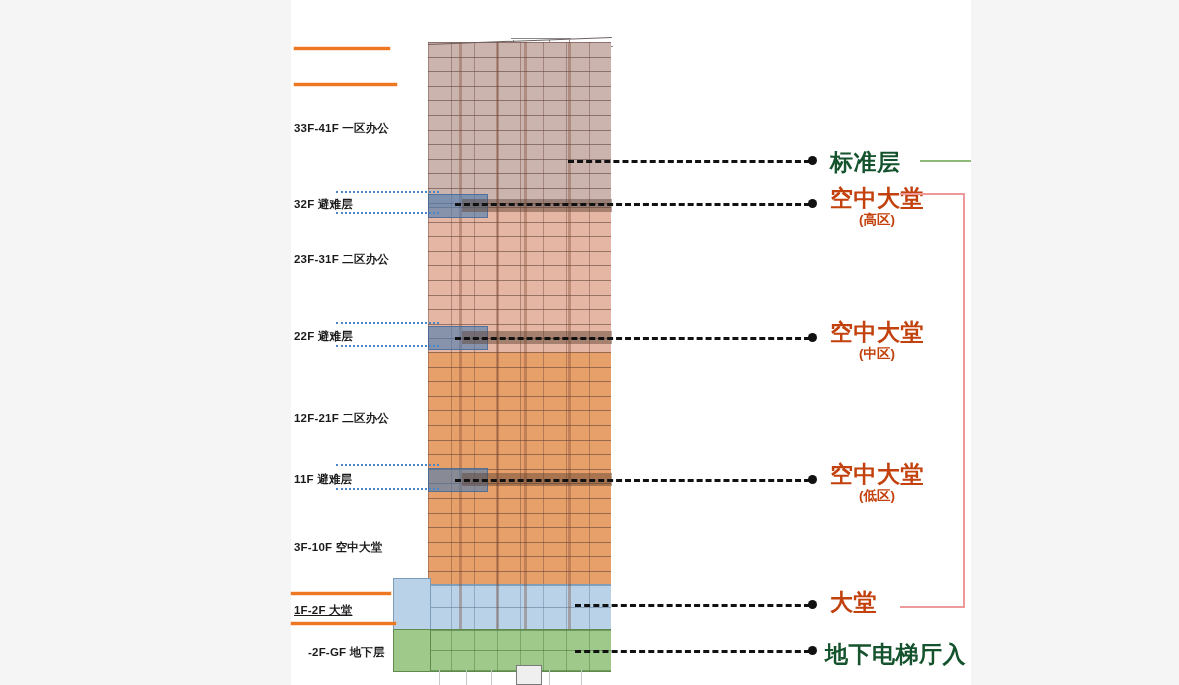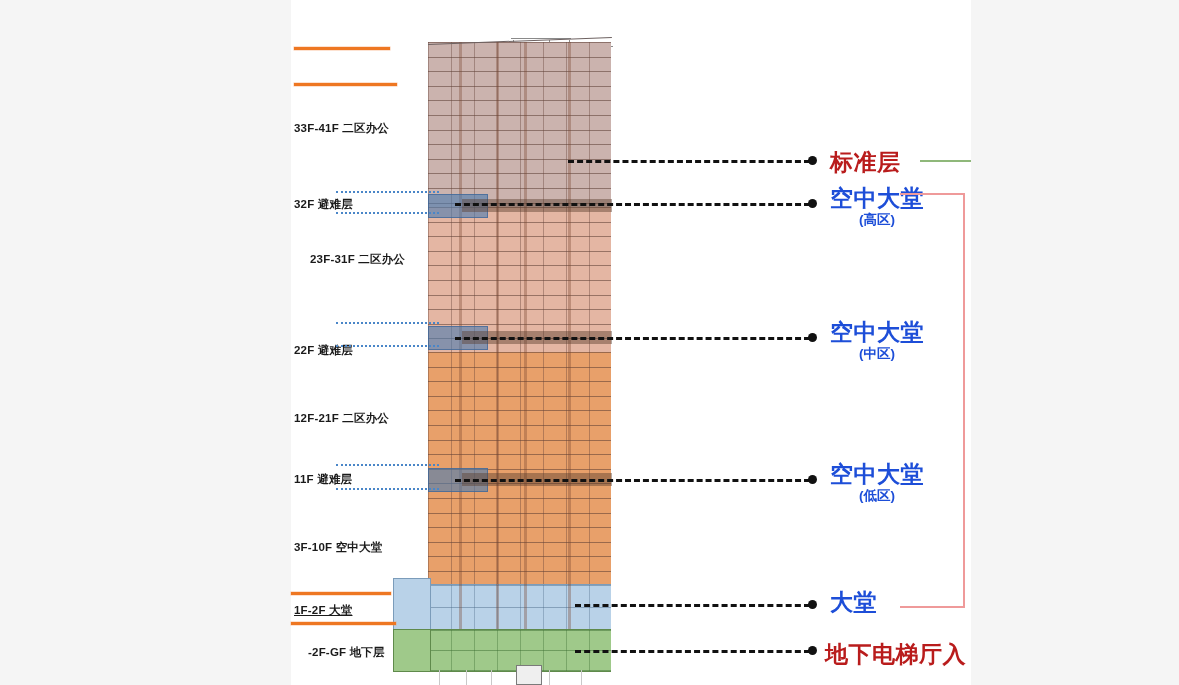--- a/index.html
+++ b/index.html
@@ -128,22 +128,22 @@
     line-height: 1.05;
     display: block;
   }
   .callout .sub {
     font-size: 13.5px;
     font-weight: bold;
     display: block;
     text-align: center;
     margin-top: 1px;
   }
-  .c-green .main, .c-green .sub { color: #b91c1c; }
-  .c-red   .main, .c-red   .sub { color: #1d4ed8; }
+  .c-green .main, .c-green .sub { color: #14532d; }
+  .c-red   .main, .c-red   .sub { color: #c2410c; }
 
   .green-line {
     position: absolute;
     height: 2px;
     background: #8fb87a;
   }
 
   
   .red-bracket {
     position: absolute;
@@ -240,24 +240,24 @@
 
   <div class="grid-v" style="left:148px; top:670px; height:15px;"></div>
   <div class="grid-v" style="left:175px; top:670px; height:15px;"></div>
   <div class="grid-v" style="left:200px; top:670px; height:15px;"></div>
   <div class="grid-v" style="left:228px; top:670px; height:15px;"></div>
   <div class="grid-v" style="left:258px; top:670px; height:15px;"></div>
   <div class="grid-v" style="left:290px; top:670px; height:15px;"></div>
   <div class="base-box" style="left:225px; top:665px; width:24px; height:18px;"></div>
 </div>
 
-<div class="floor-label" style="left:294px; top:121px;">33F-41F 二区办公</div>
+<div class="floor-label" style="left:294px; top:121px;">33F-41F 一区办公</div>
 <div class="floor-label" style="left:294px; top:197px;">32F 避难层</div>
-<div class="floor-label" style="left:294px; top:252px;margin-left:16px;">23F-31F 二区办公</div>
-<div class="floor-label" style="left:294px; top:343px;">22F 避难层</div>
+<div class="floor-label" style="left:294px; top:252px;">23F-31F 二区办公</div>
+<div class="floor-label" style="left:294px; top:329px;">22F 避难层</div>
 <div class="floor-label" style="left:294px; top:411px;text-align:right;">12F-21F 二区办公</div>
 <div class="floor-label" style="left:294px; top:472px;">11F 避难层</div>
 <div class="floor-label" style="left:294px; top:540px;">3F-10F 空中大堂</div>
 <div class="floor-label" style="left:294px; top:603px;text-decoration:underline;">1F-2F 大堂</div>
 <div class="floor-label" style="left:308px; top:645px;">-2F-GF 地下层</div>
 
 <div class="orange-rule" style="left:294px; top:47px; width:96px;"></div>
 <div class="orange-rule" style="left:294px; top:83px; width:103px;"></div>
 <div class="orange-rule" style="left:291px; top:592px; width:100px;"></div>
 <div class="orange-rule" style="left:291px; top:622px; width:105px;"></div>

